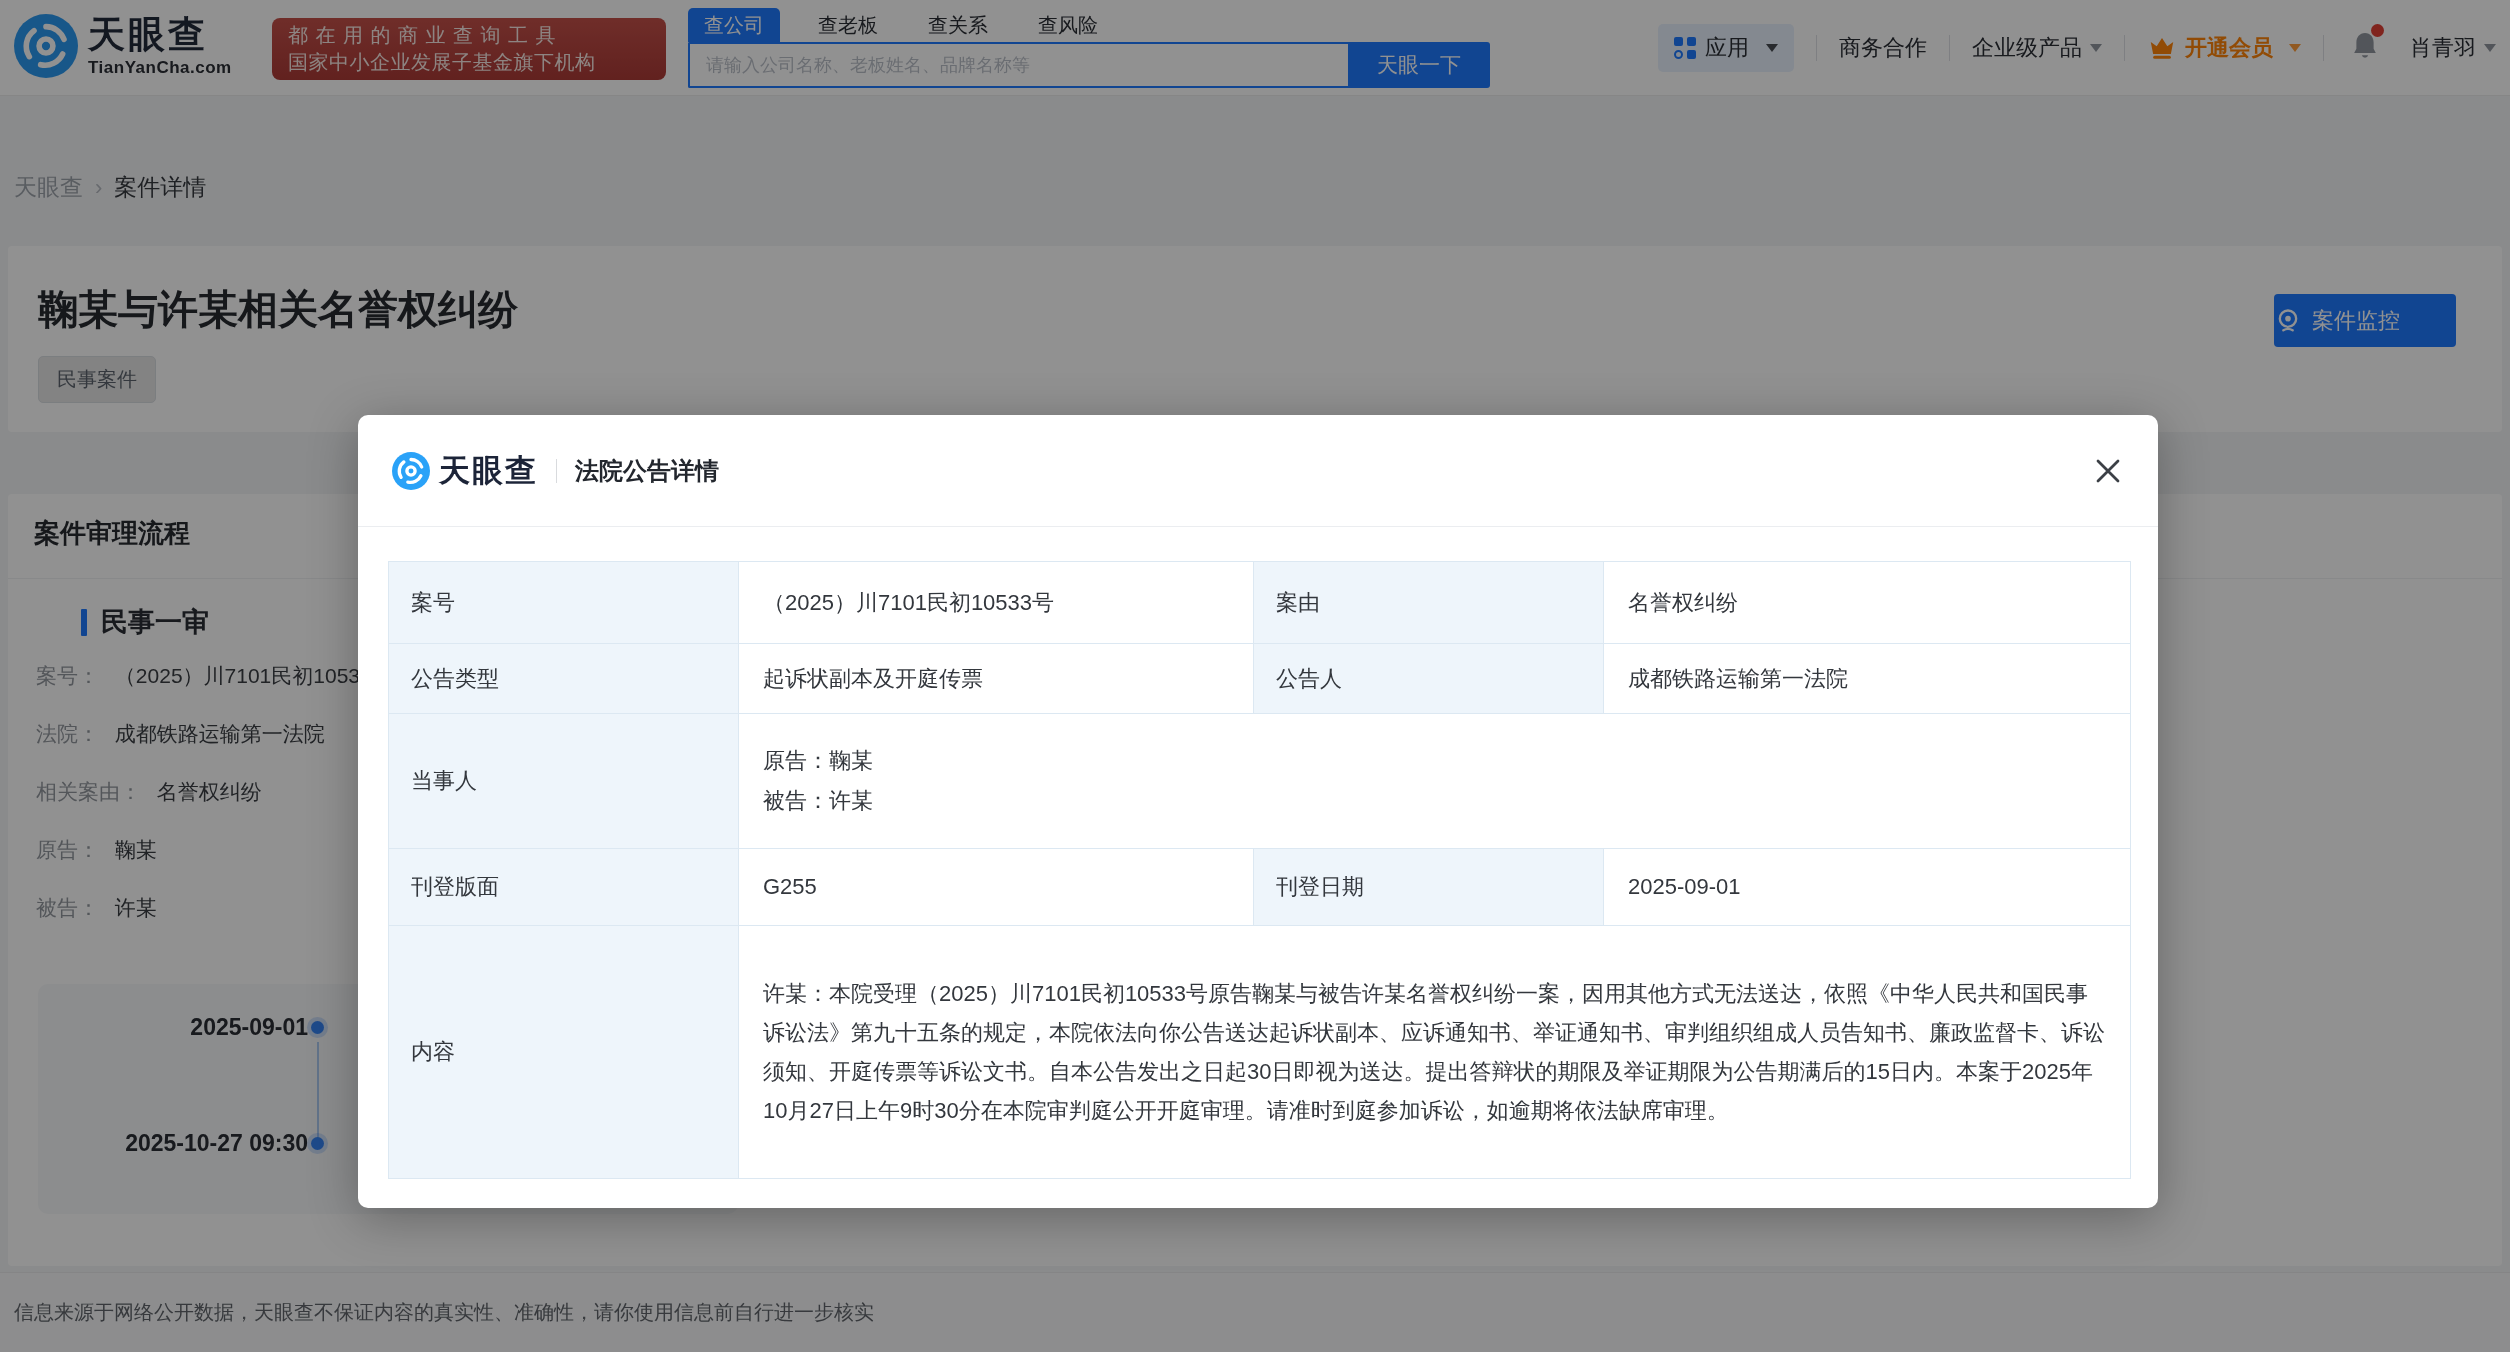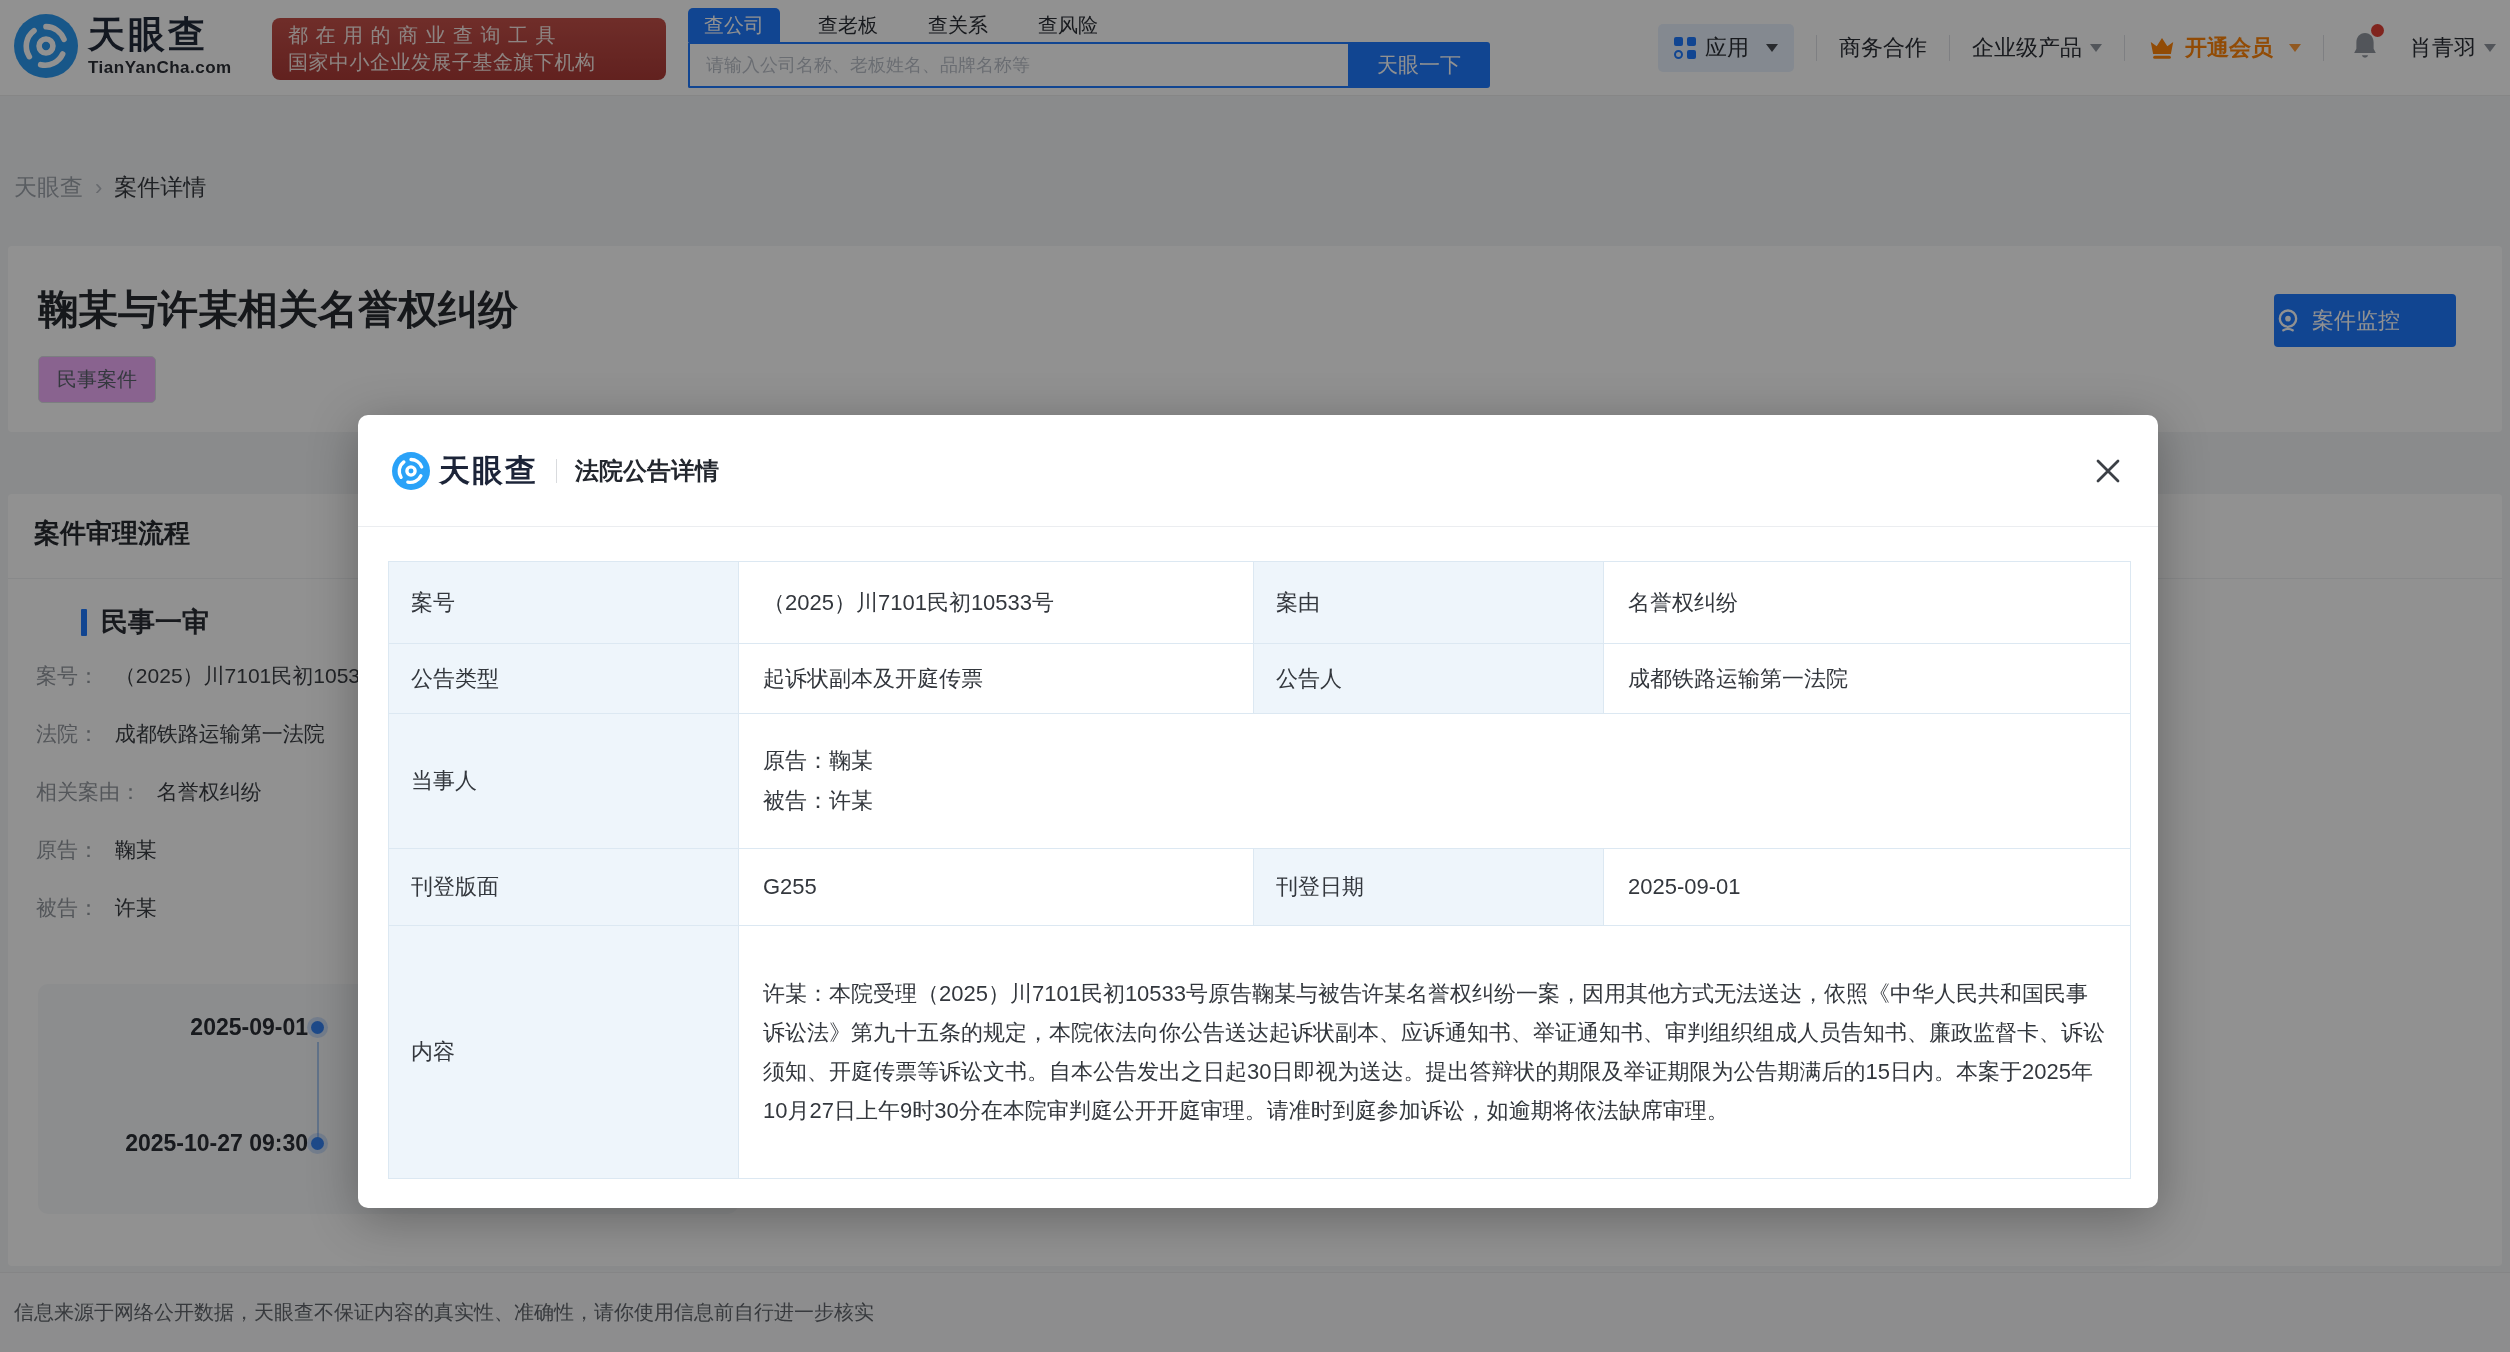--- a/index.html
+++ b/index.html
@@ -49,21 +49,21 @@
   
   .breadcrumb { position:absolute; left:14px; top:172px; font-size:23px; display:flex; align-items:center; gap:12px; }
   .bc-home { color:#9aa0a8; cursor:pointer; }
   .bc-sep { color:#b3b8bf; font-size:22px; }
   .bc-cur { color:#30343a; }
 
   
   .card { position:absolute; background:#fff; border-radius:4px; }
   #title-card { left:8px; top:246px; width:2494px; height:186px; }
   .case-title { position:absolute; left:30px; top:36px; font-size:40px; font-weight:700; color:#1f2329; }
-  .case-tag { position:absolute; left:30px; top:110px; border:1px solid #d8dce1; background:#f0abfc; border-radius:5px; font-size:20px; color:#565e68; padding:9px 18px; }
+  .case-tag { position:absolute; left:30px; top:110px; border:1px solid #d8dce1; background:#e5e5e5; border-radius:5px; font-size:20px; color:#565e68; padding:9px 18px; }
   .monitor-btn { position:absolute; right:46px; top:48px; width:182px; height:53px; background:#1775ff; border:none; border-radius:4px; color:#fff; font-size:22px; display:flex; align-items:center; justify-content:flex-start; gap:10px; cursor:pointer; }
 
   
   #flow-card { left:8px; top:494px; width:2494px; height:772px; }
   .flow-title { position:absolute; left:26px; top:22px; font-size:26px; font-weight:700; color:#1f2329; }
   .flow-divider { position:absolute; left:0; top:84px; width:100%; height:1px; background:#eef0f2; }
   .stage-row { position:absolute; left:26px; top:110px; display:flex; align-items:center; gap:14px;padding-left:47px; }
   .stage-bar { width:6px; height:27px; background:#1775ff; border-radius:1px; }
   .stage-title { font-size:27px; font-weight:700; color:#23272e; }
   .field-row { position:absolute; left:28px; font-size:21px; white-space:nowrap; }

